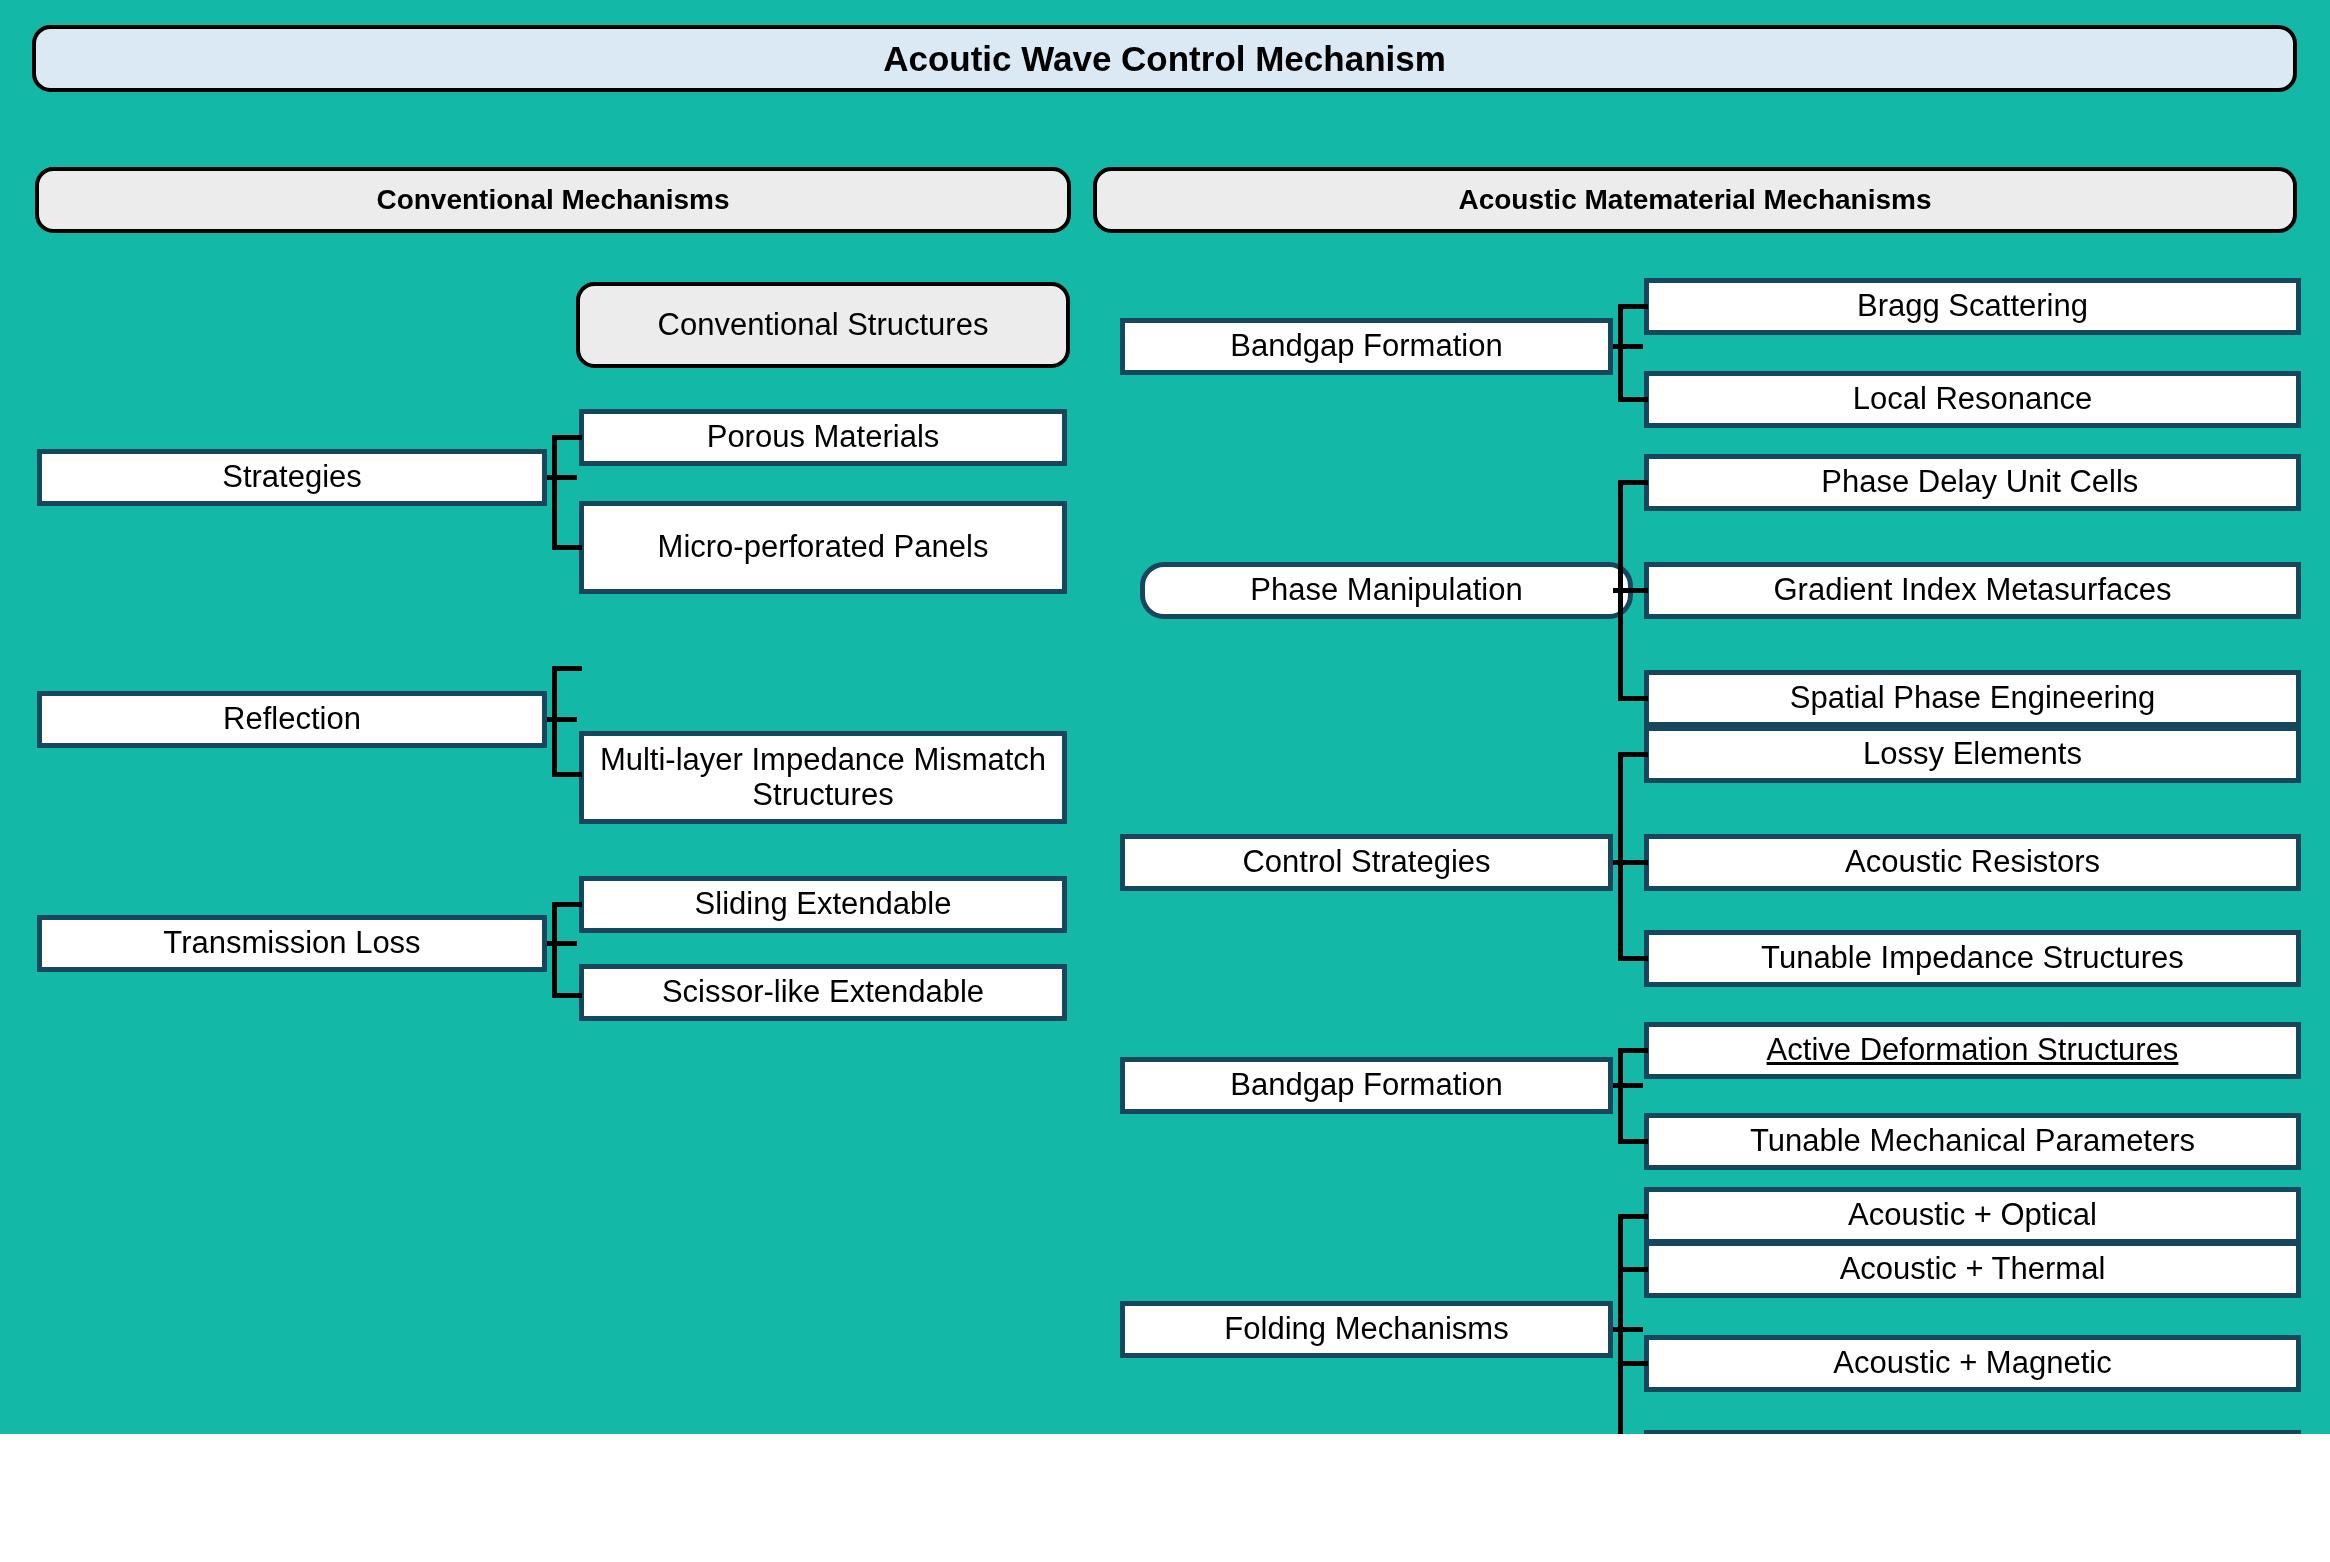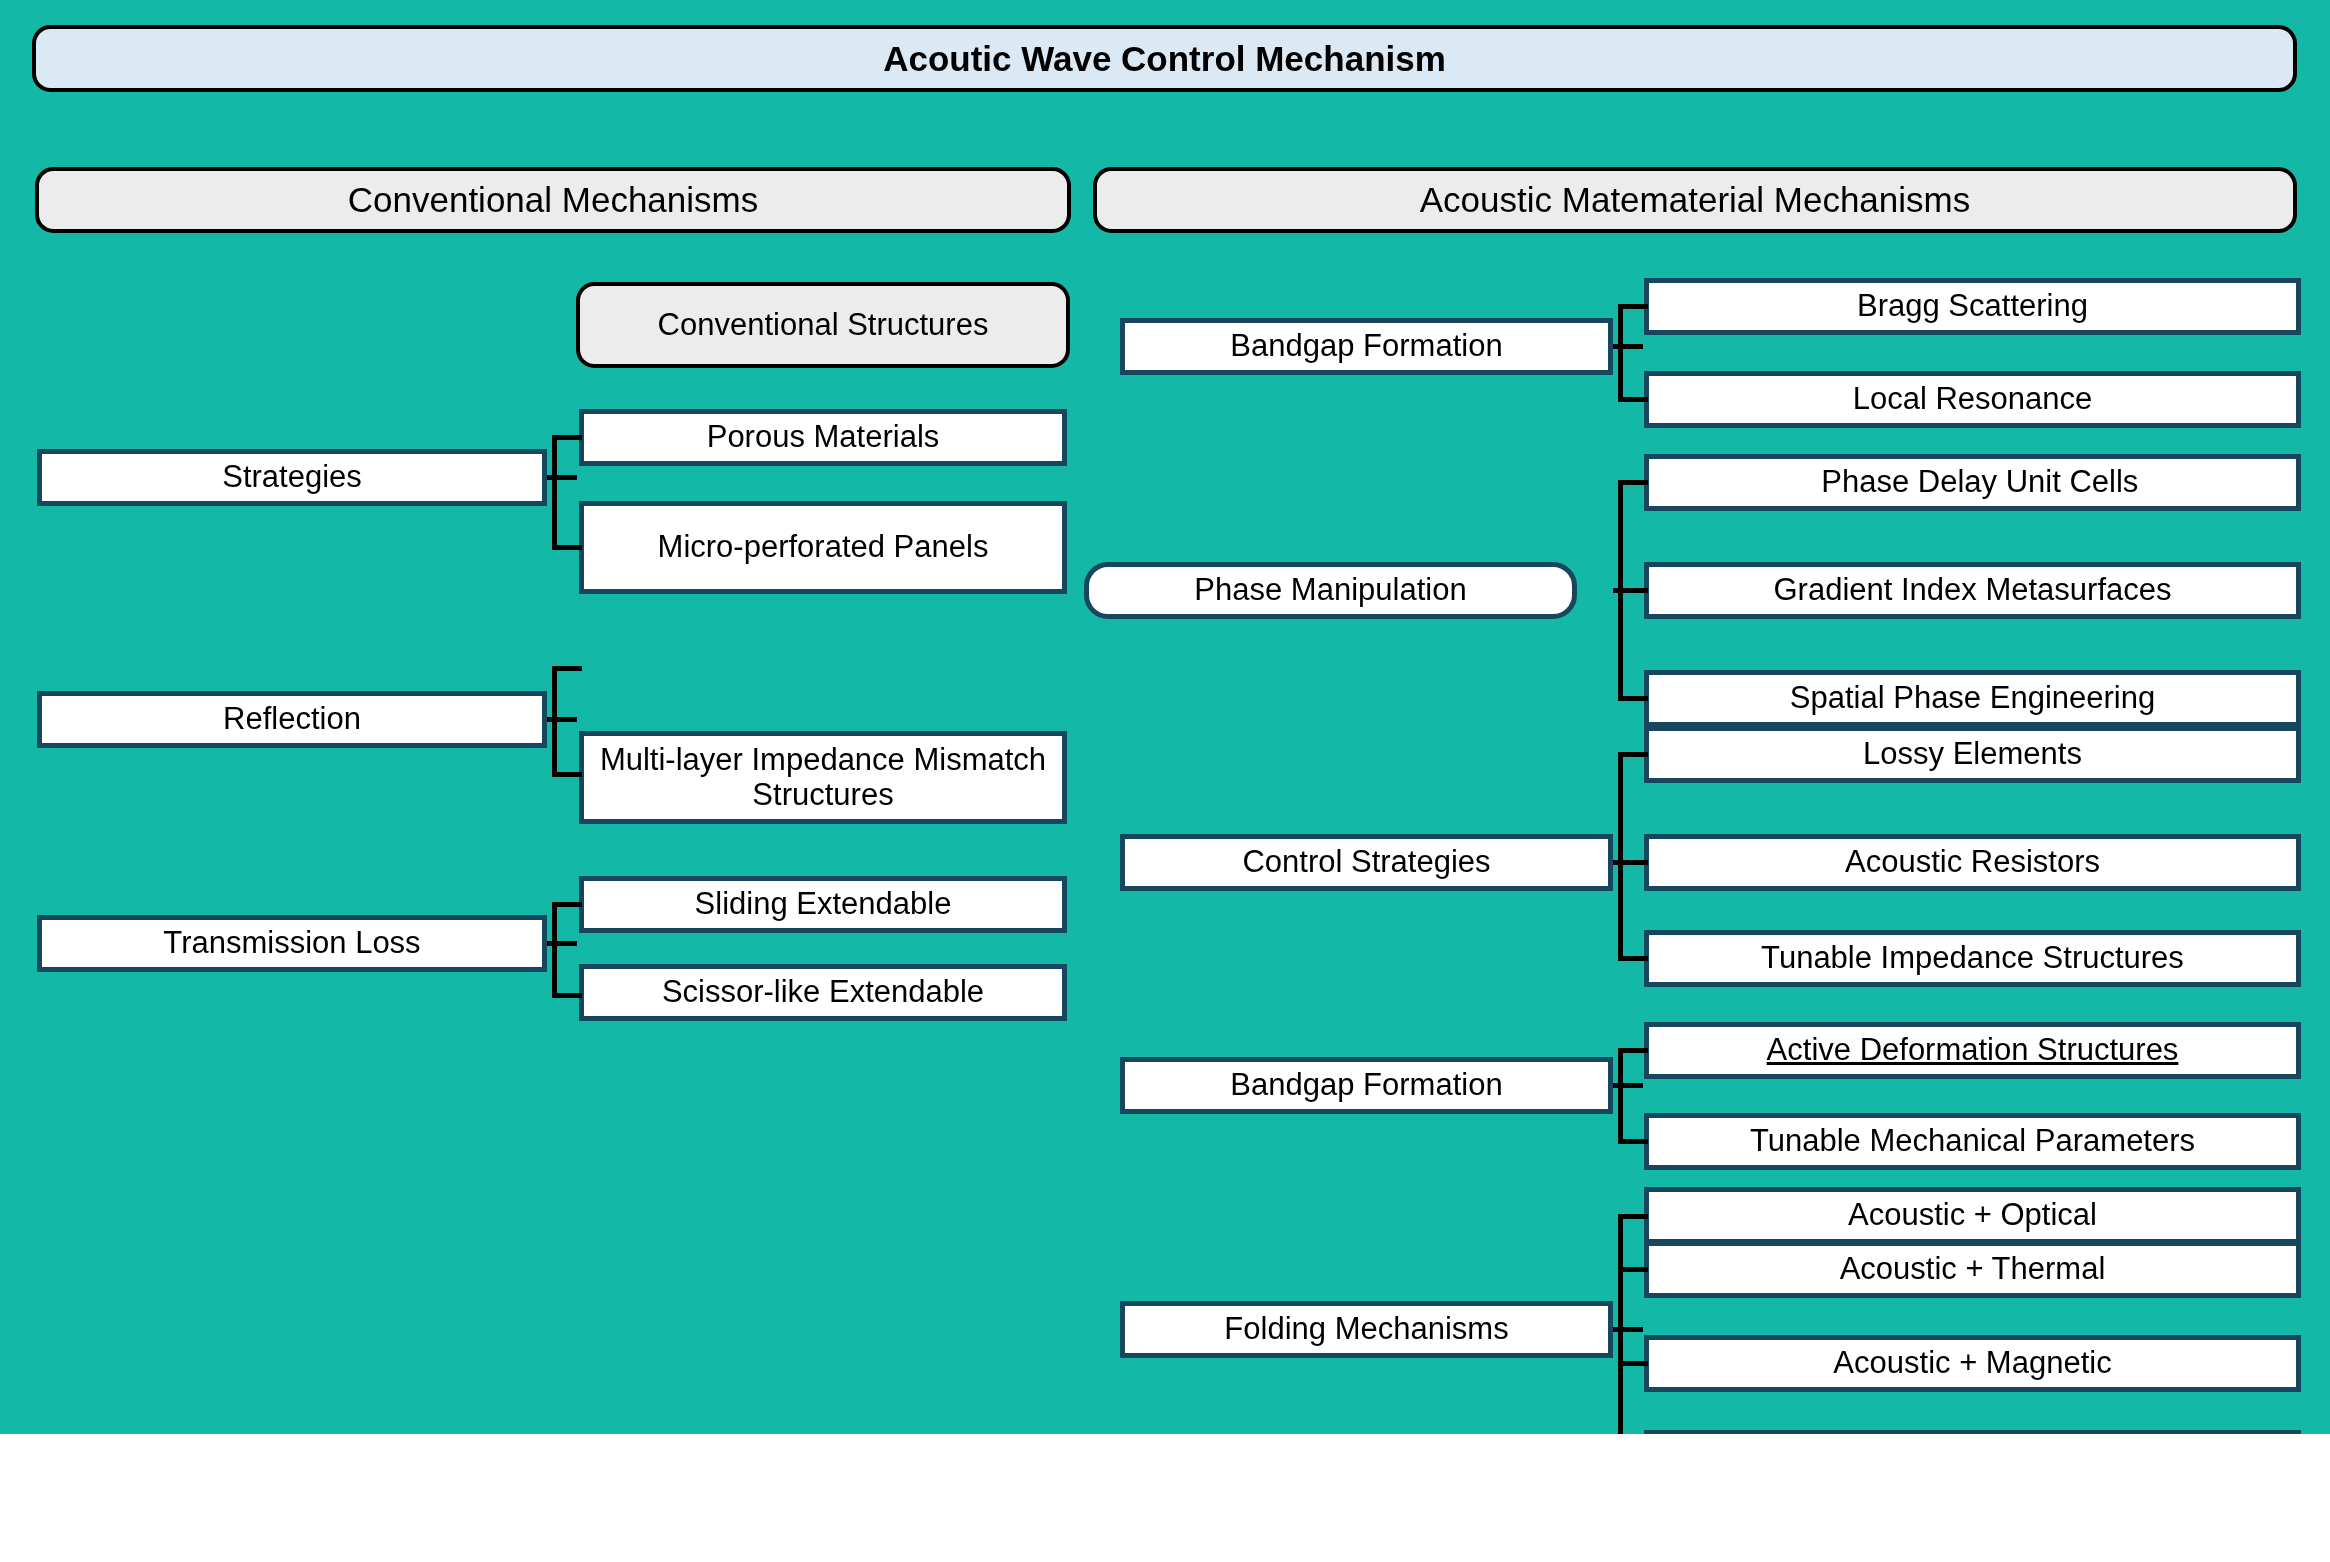--- a/index.html
+++ b/index.html
@@ -46,21 +46,21 @@
     line-height:1.1;
     padding:0 8.4px;
   }
 
   
   .ln{ position:absolute; background:#000000; }
   .ln.h{ height:5px; }
   .ln.v{ width:5px; }
 
   .t-title{ font-size:35px; font-weight:bold; }
-  .t-head{ font-size:35px; font-weight:normal; }
+  .t-head{ font-size:28px; font-weight:bold; }
   .t-sub{ font-size:31px; font-weight:normal; }
   .t-box{ font-size:31px; font-weight:normal; }
 </style>
 </head>
 <body>
 
 <div id="canvas">
 
   <div class="capsule blue t-title" style="left:32px;top:25px;width:2265px;height:67px;">Acoutic Wave Control Mechanism</div>
 
@@ -106,21 +106,21 @@
 
   <div class="nbox t-box" style="left:1644px;top:278px;width:657px;height:57px;">Bragg Scattering</div>
 
   <div class="nbox t-box" style="left:1644px;top:371px;width:657px;height:57px;">Local Resonance</div>
 
   <div class="ln h" style="left:1613px;top:344px;width:30px;"></div>
   <div class="ln v" style="left:1618px;top:304px;height:98px;"></div>
   <div class="ln h" style="left:1618px;top:304px;width:30px;"></div>
   <div class="ln h" style="left:1618px;top:397px;width:30px;"></div>
 
-  <div class="nbox t-box" style="left:1084px;top:562px;width:493px;height:57px;border-radius:24px;">Phase Manipulation</div>
+  <div class="nbox t-box" style="left:1140px;top:562px;width:493px;height:57px;border-radius:24px;">Phase Manipulation</div>
 
   <div class="nbox t-box" style="left:1644px;top:454px;width:657px;height:57px;padding-left:23px;">Phase Delay Unit Cells</div>
 
   <div class="nbox t-box" style="left:1644px;top:562px;width:657px;height:57px;">Gradient Index Metasurfaces</div>
 
   <div class="nbox t-box" style="left:1644px;top:670px;width:657px;height:57px;">Spatial Phase Engineering</div>
 
   <div class="ln h" style="left:1613px;top:588px;width:30px;"></div>
   <div class="ln v" style="left:1618px;top:480px;height:221px;"></div>
   <div class="ln h" style="left:1618px;top:480px;width:30px;"></div>

